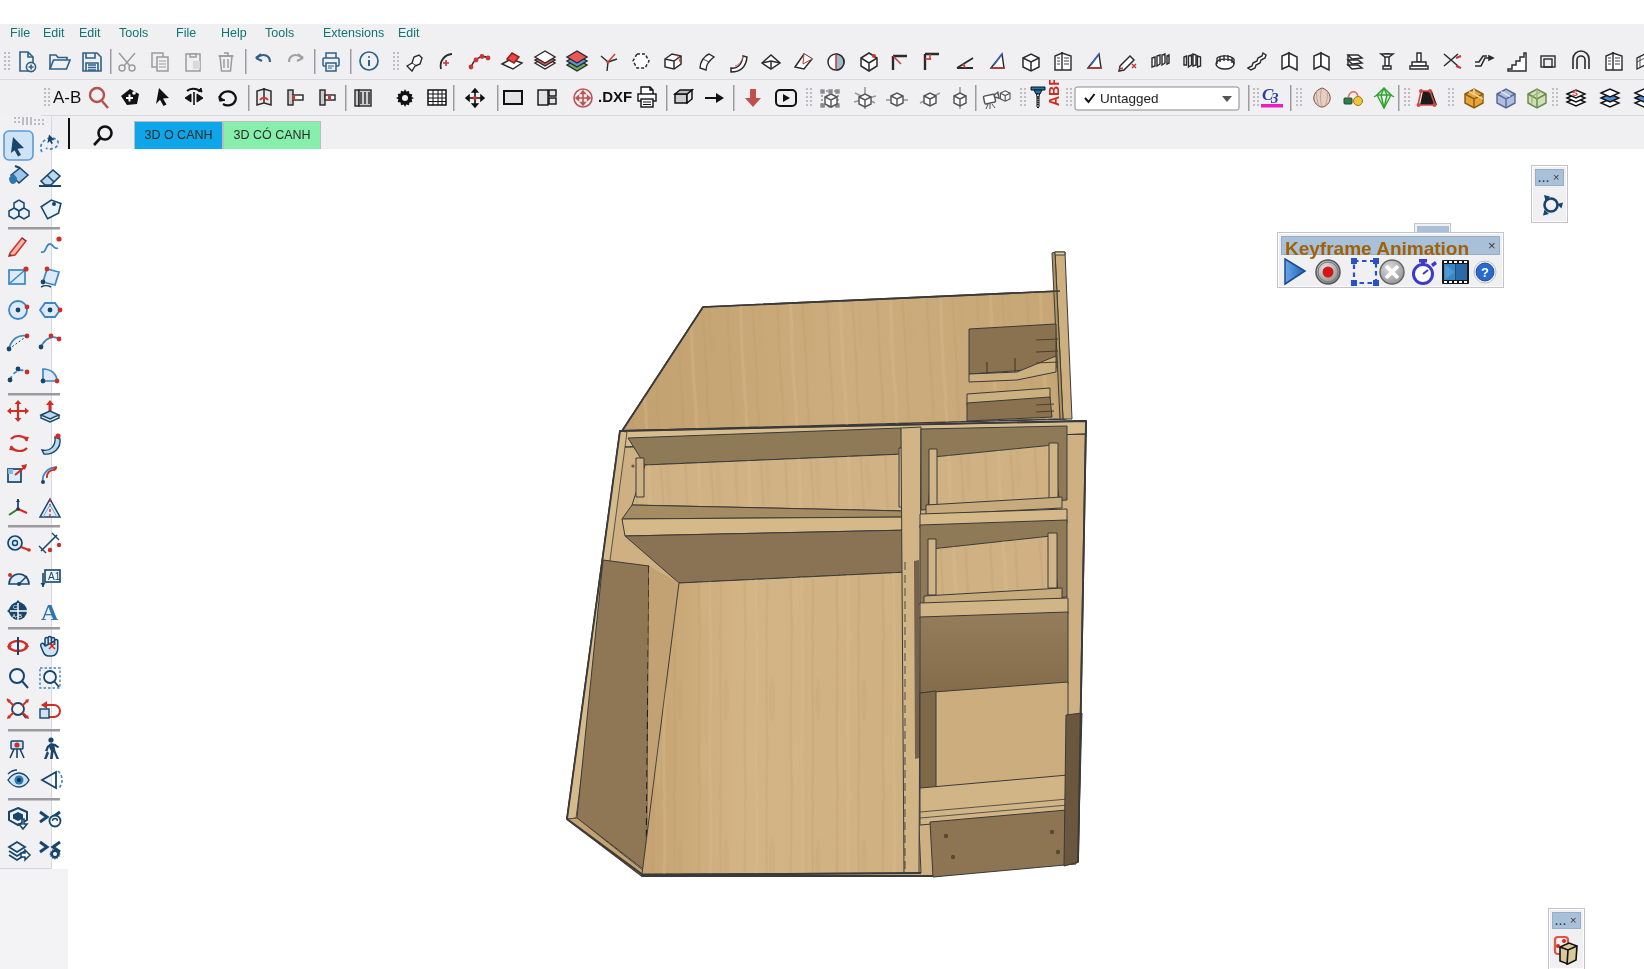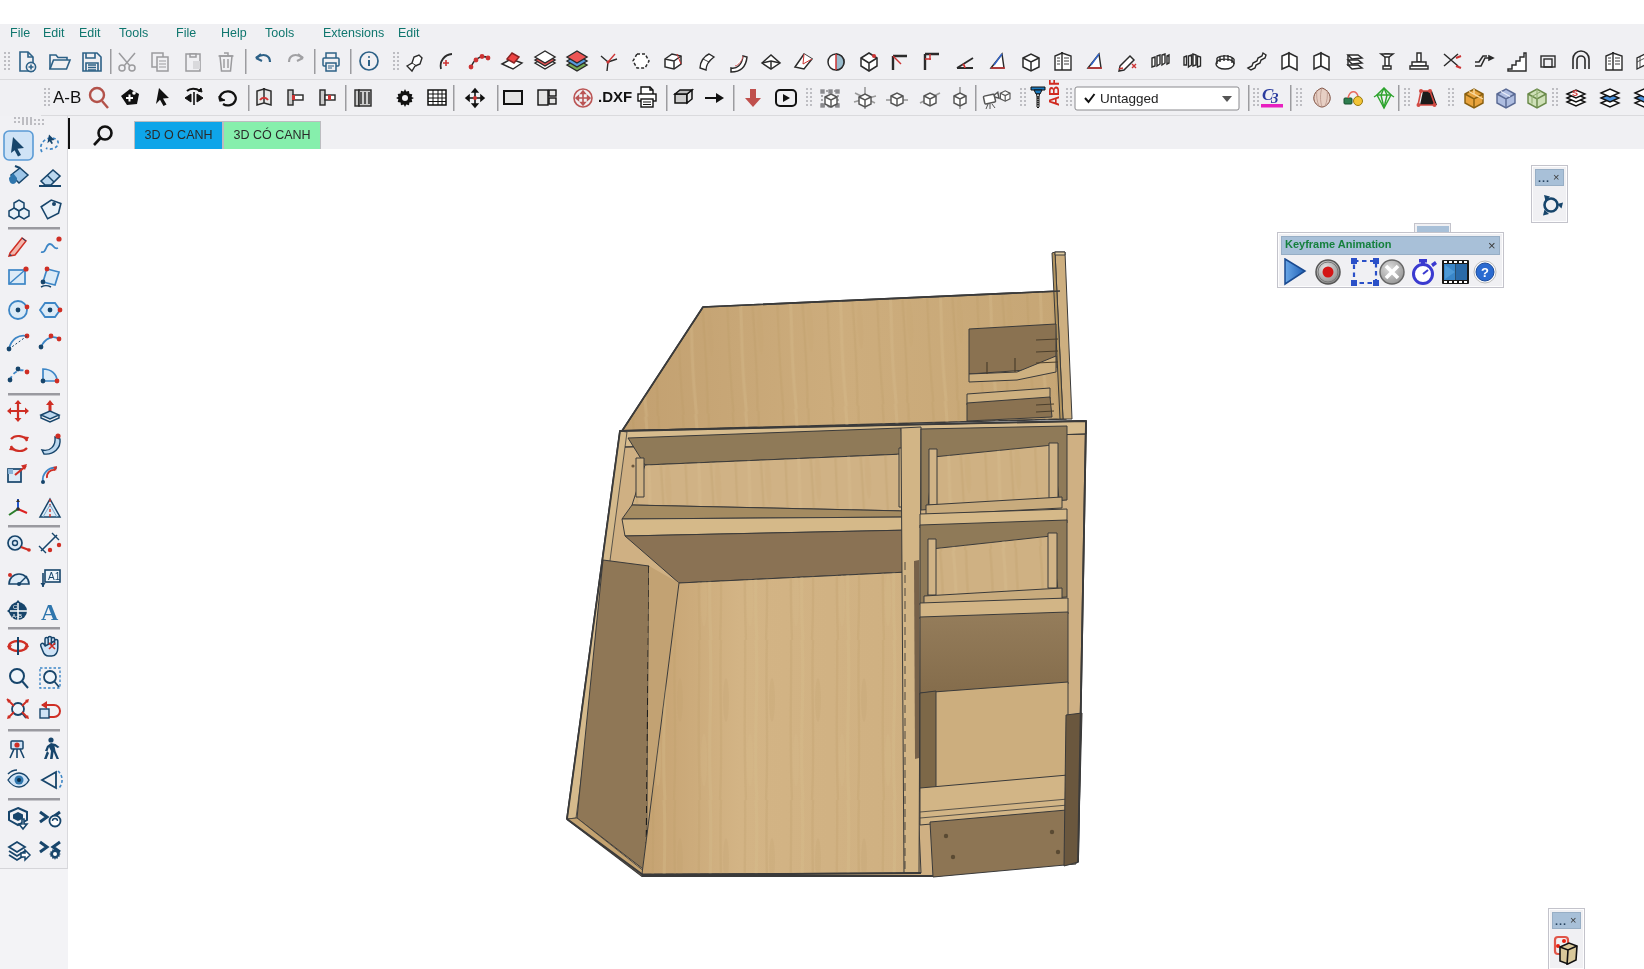--- a/index.html
+++ b/index.html
@@ -6,28 +6,28 @@
  font-family:"Liberation Sans",sans-serif;}
 #app{position:absolute;left:0;top:0;width:1644px;height:969px}
 .abs{position:absolute}
 #titlebar{left:0;top:0;width:1644px;height:24px;background:#fff}
 #titletext{left:25px;top:4px;font-size:12.5px;color:#0a0a0a}
 #menubar{left:0;top:24px;width:1644px;height:19px;background:#f0f0f3}
 #menubar span{position:absolute;top:2px;font-size:12.5px;color:#0f766e}
 #row1{left:0;top:43px;width:1644px;height:37px;background:#f0f0f3;border-bottom:1px solid #dadadd}
 #row2{left:0;top:80px;width:1644px;height:36px;background:#f0f0f3}
 #tabbar{left:0;top:116px;width:1644px;height:33px;background:#f0f0f3}
-#lefttools{left:0;top:116px;width:68px;height:753px;background:#f1f1f4;border-right:1px solid #d9d9dd;border-bottom:1px solid #d5d5d9}
+#lefttools{left:0;top:116px;width:52px;height:753px;background:#f1f1f4;border-right:1px solid #d9d9dd;border-bottom:1px solid #d5d5d9}
 #leftbelow{left:0;top:869px;width:68px;height:100px;background:#f3f3f6}
 #canvas{left:69px;top:149px;width:1575px;height:820px;background:#fff}
 .tab{position:absolute;top:5px;height:28px;border:1px solid #bcbcc0;border-bottom:none;
  font-size:12.5px;color:#2a2a2a;text-align:center;line-height:26px}
 .panel{position:absolute;background:#f0f0f3;border:1px solid #c3c3cb;box-shadow:0 0 0 1px #fdfdfe inset}
 .phead{position:absolute;background:#a8c0d8;border:1px solid #97aec5}
-.ptitle{position:absolute;font-size:11px;font-weight:bold;color:#15803d}
+.ptitle{position:absolute;font-size:19px;font-weight:bold;color:#a16207}
 .px{position:absolute;color:#3a3a3a;font-size:13px;line-height:10px}
 </style></head><body>
 <div id="app">
 
 <svg width="0" height="0" style="position:absolute">
       <defs>
 <g id="g_grip">
           <g fill="#bdbdc2">
             <rect x="0" y="0" width="2" height="2"></rect>
             <rect x="4" y="0" width="2" height="2"></rect>

